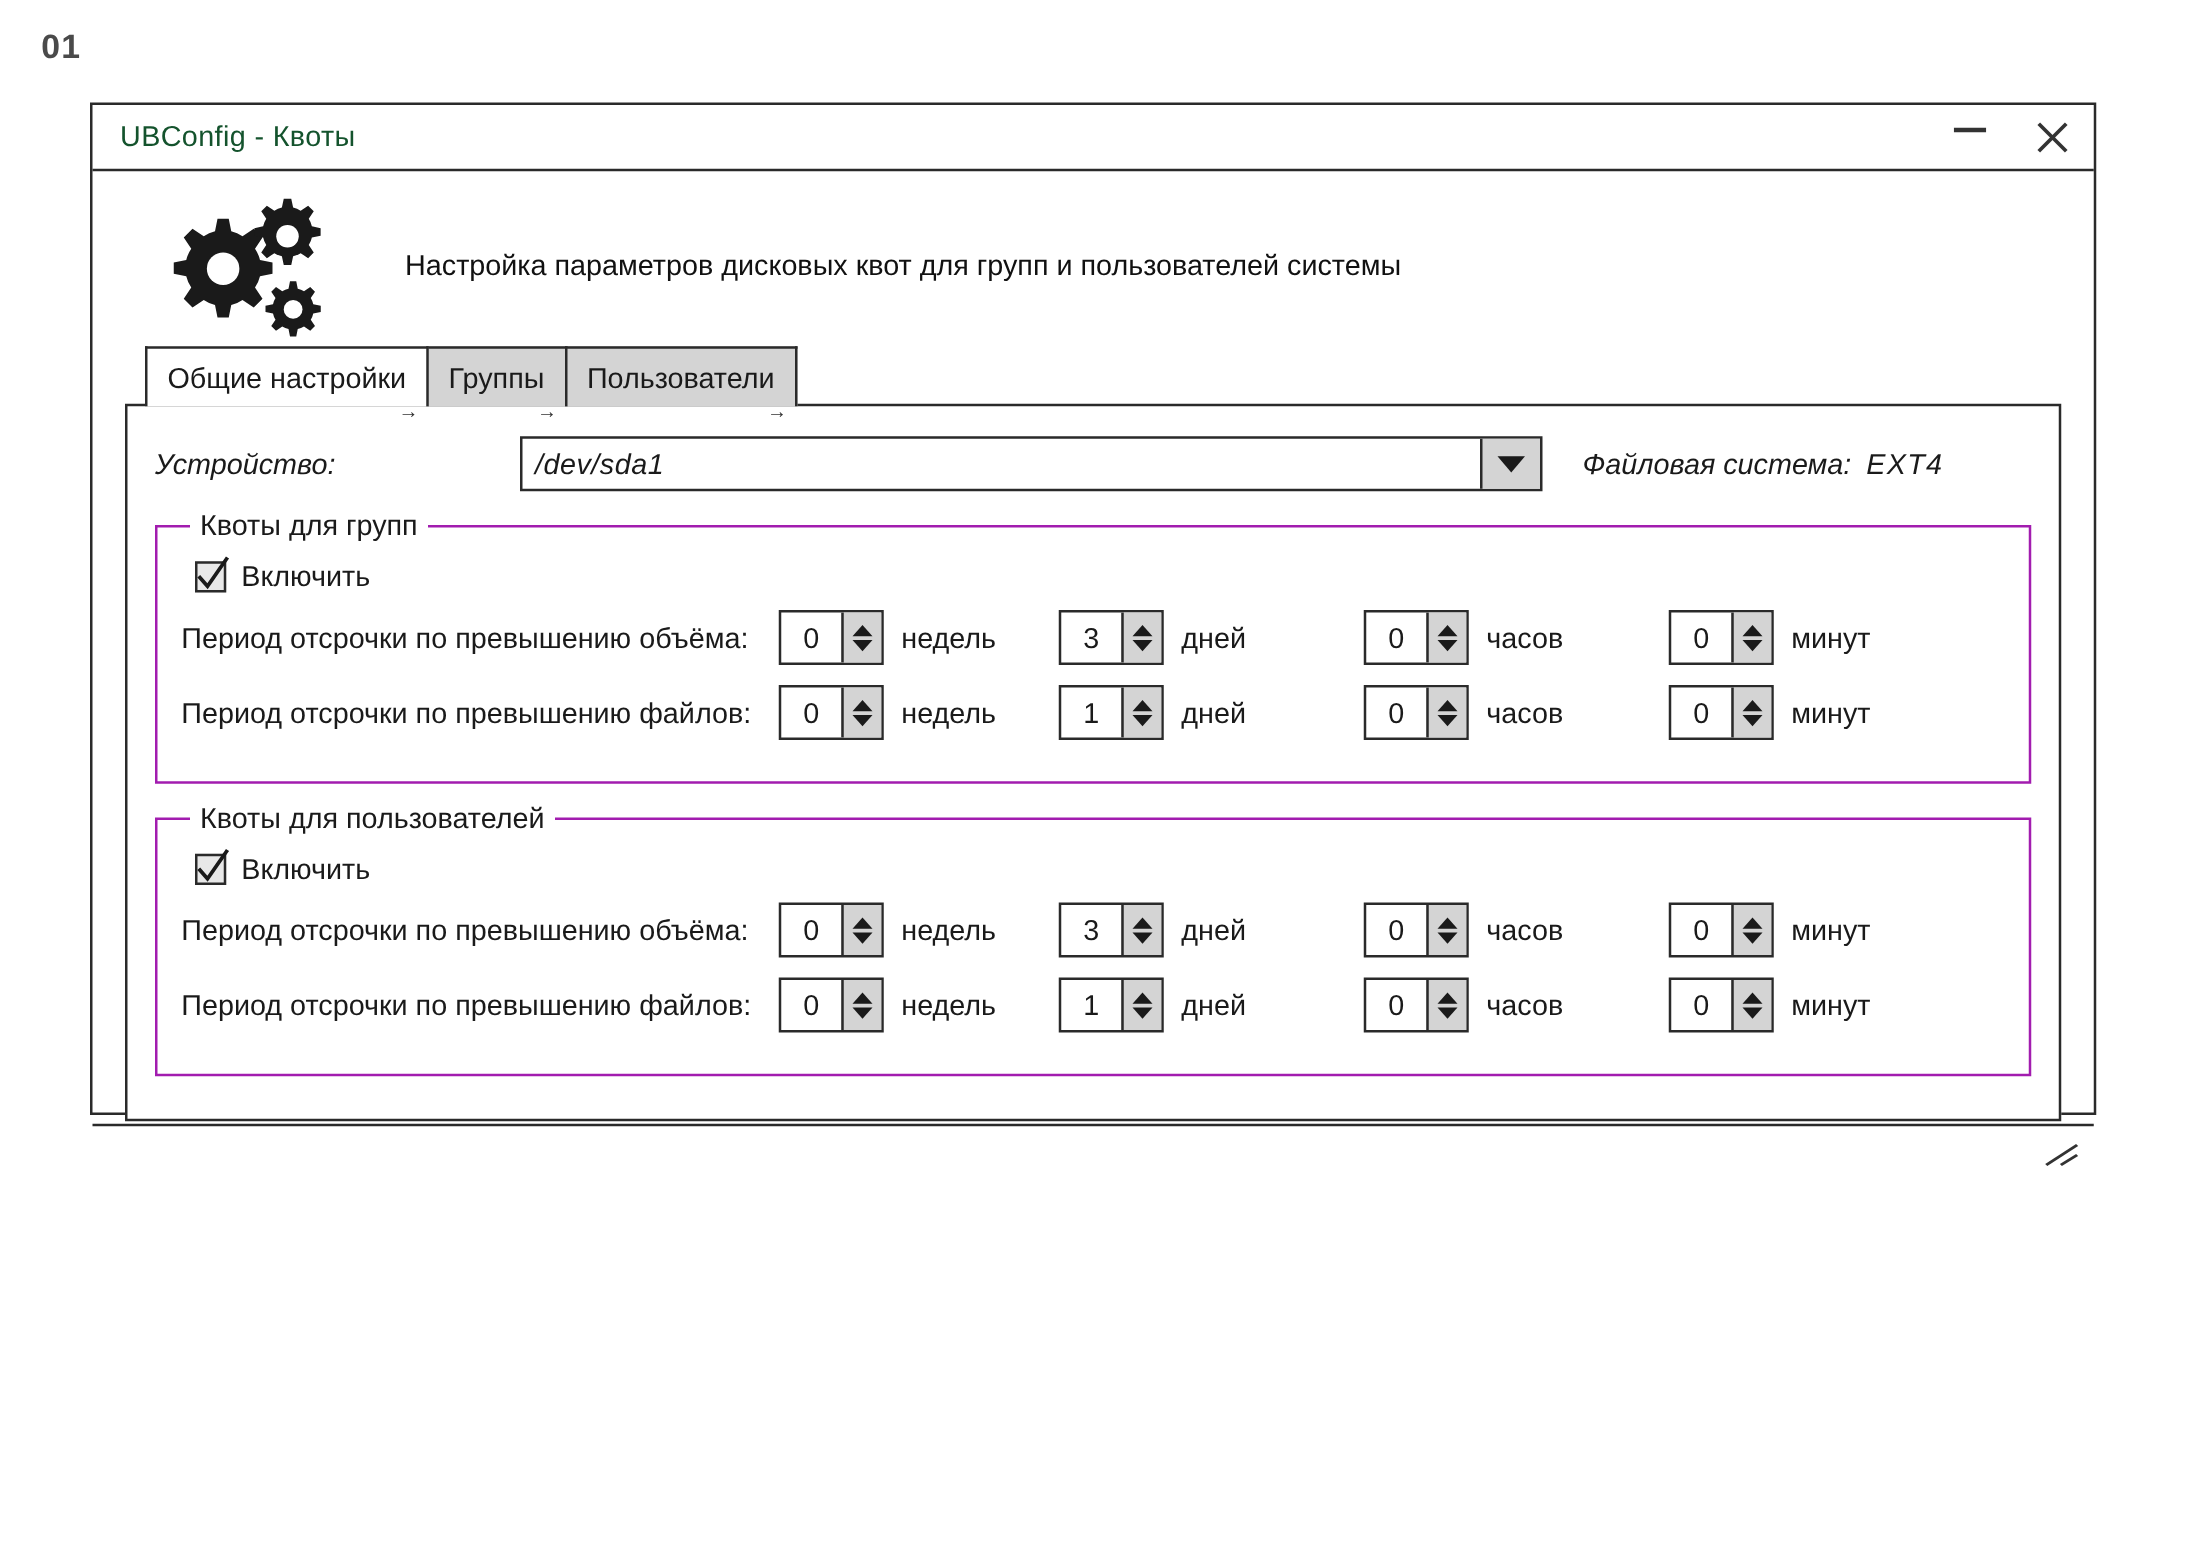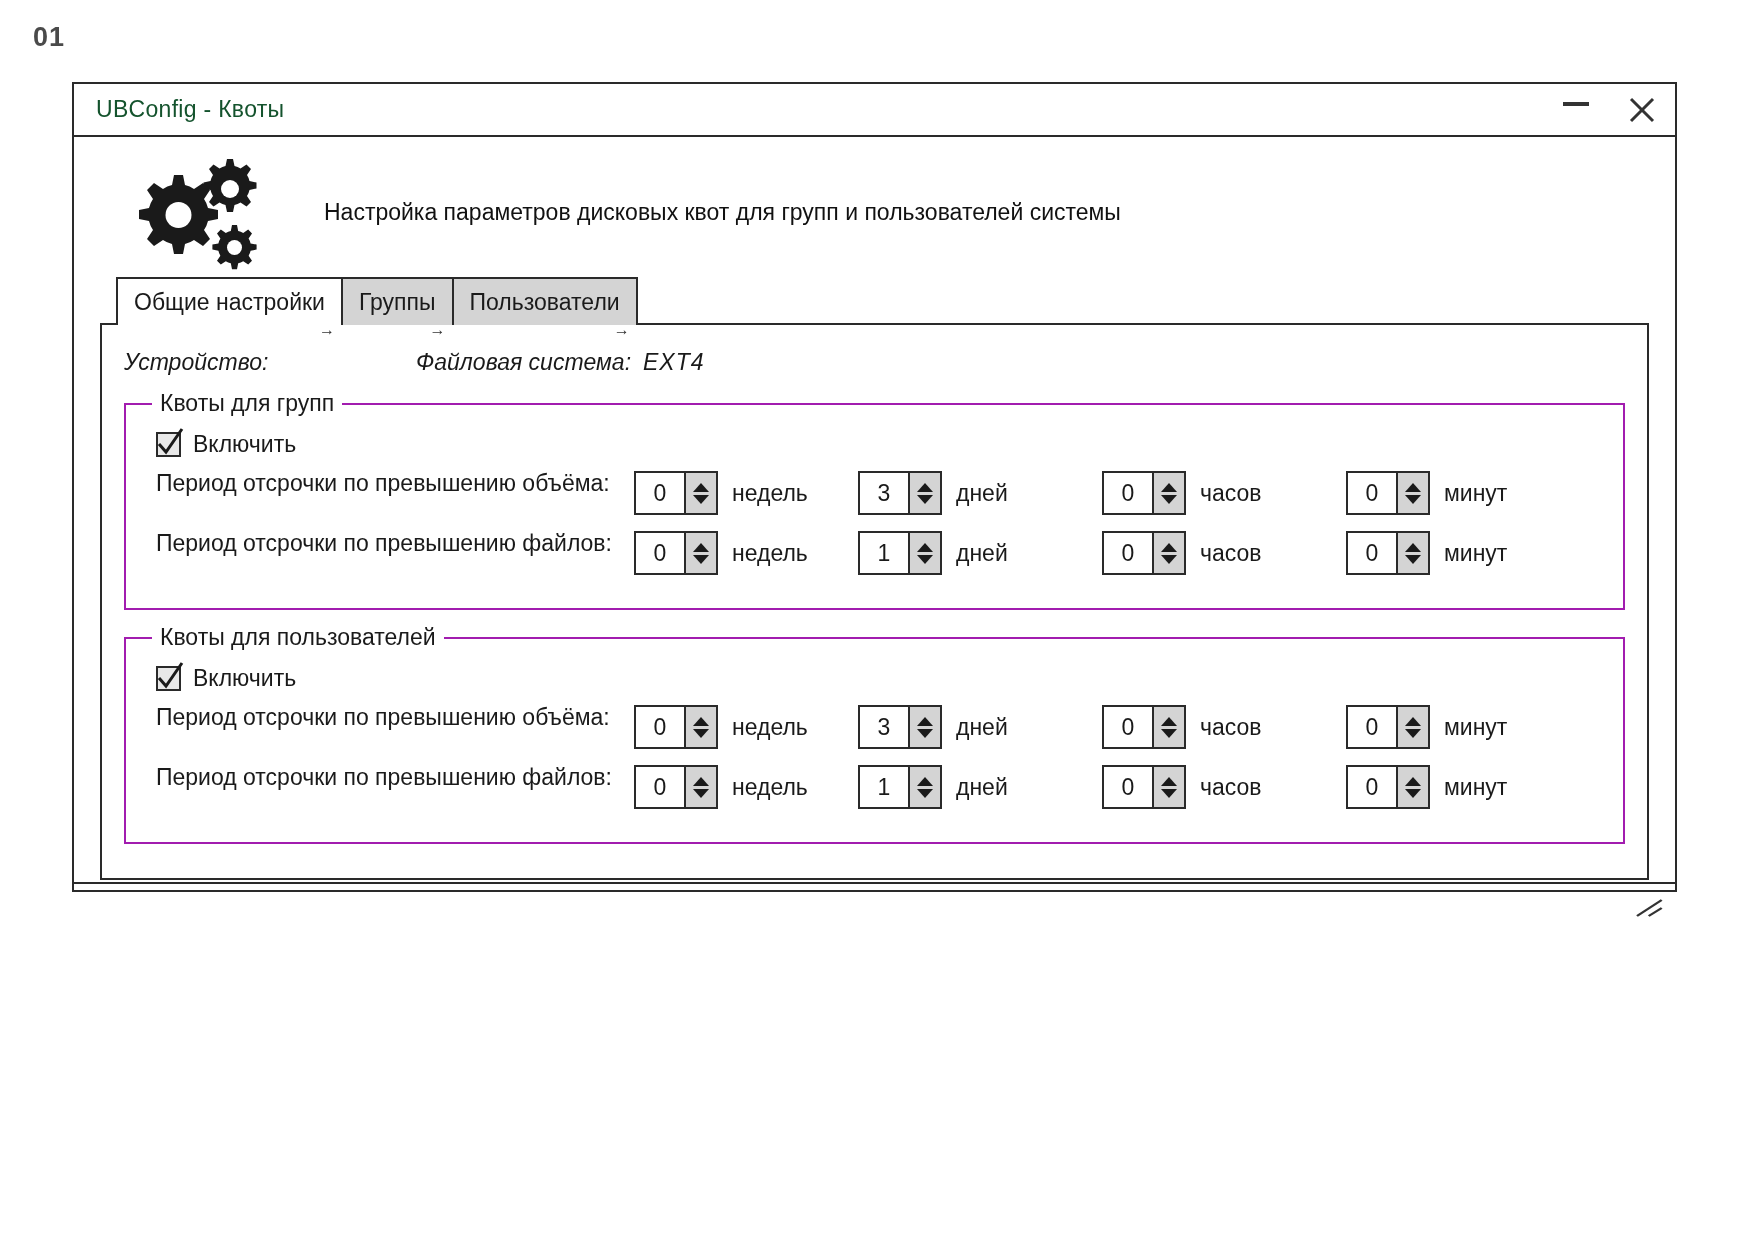--- a/index.html
+++ b/index.html
@@ -191,20 +191,21 @@
   }
   .caret-down {
     width: 0;
     height: 0;
     border-left: 11px solid transparent;
     border-right: 11px solid transparent;
     border-top: 13px solid #1a1a1a;
   }
   .fs-label {
     font-size: 23px;
+    margin-left: 32px;
     white-space: nowrap;
   }
   .fs-value {
     font-size: 23px;
     margin-left: 12px;
     letter-spacing: 1px;
   }
 
   fieldset.group {
     border: 2px solid #a21caf;
@@ -237,21 +238,22 @@
     left: -3px;
     top: -8px;
   }
   .check-label {
     font-size: 23px;
     margin-left: 12px;
   }
 
   .spin-row {
     display: flex;
-    margin: 0 0 14px 14px;
+    align-items: center;
+    margin: 0 0 14px 3px;
     height: 46px;
   }
   .spin-row-label {
     font-size: 23px;
     width: 478px;
     flex: 0 0 auto;
   }
   .spin-cell {
     display: flex;
     align-items: center;
@@ -376,20 +378,26 @@
       <div class="tab">
         <span>Пользователи</span>
         <span class="tab-arrow">→</span>
       </div>
     </div>
 
     <div class="panel">
 
       <div class="device-row">
         <div class="device-label">Устройство:</div>
+        <div class="combo">
+          <span class="combo-value">/dev/sda1</span>
+          <span class="combo-btn">
+            <span class="caret-down"></span>
+          </span>
+        </div>
         <div class="fs-label">Файловая система:</div>
         <div class="fs-value">EXT4</div>
       </div>
 
       <fieldset class="group">
         <legend>Квоты для групп</legend>
 
         <div class="check-row">
           <span class="checkbox">
             <svg width="30" height="34" viewBox="0 0 30 34">

